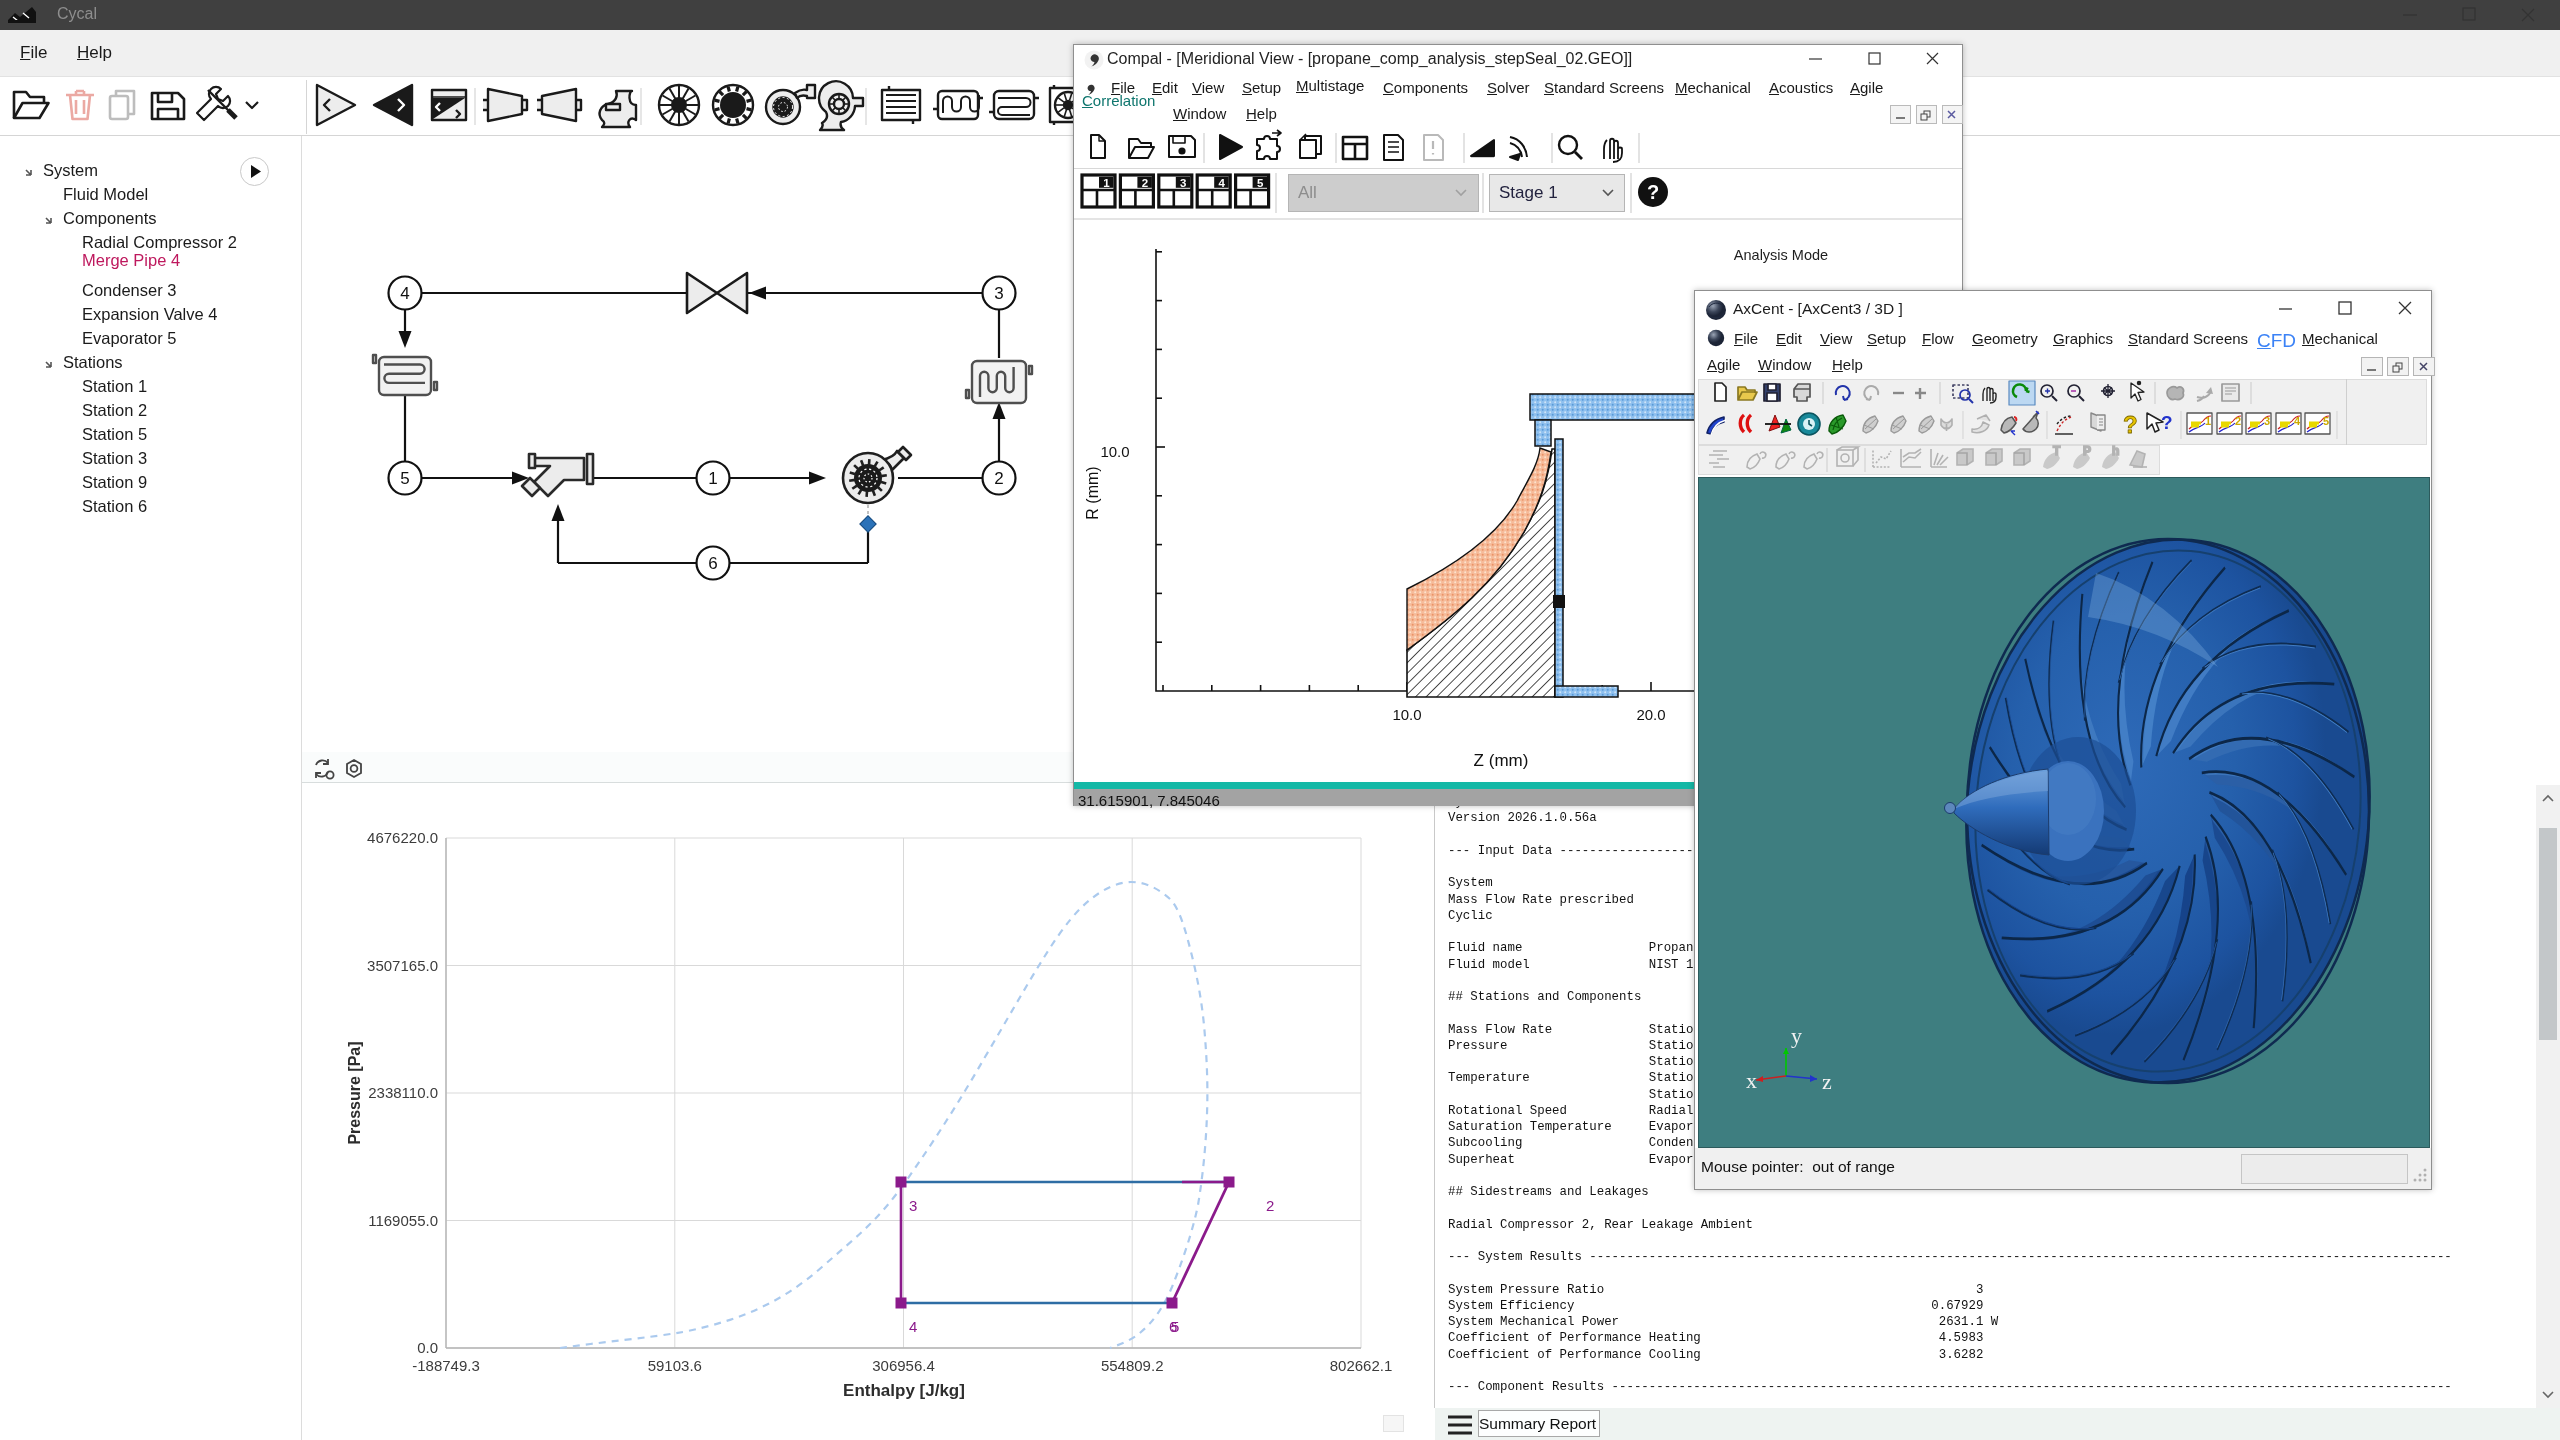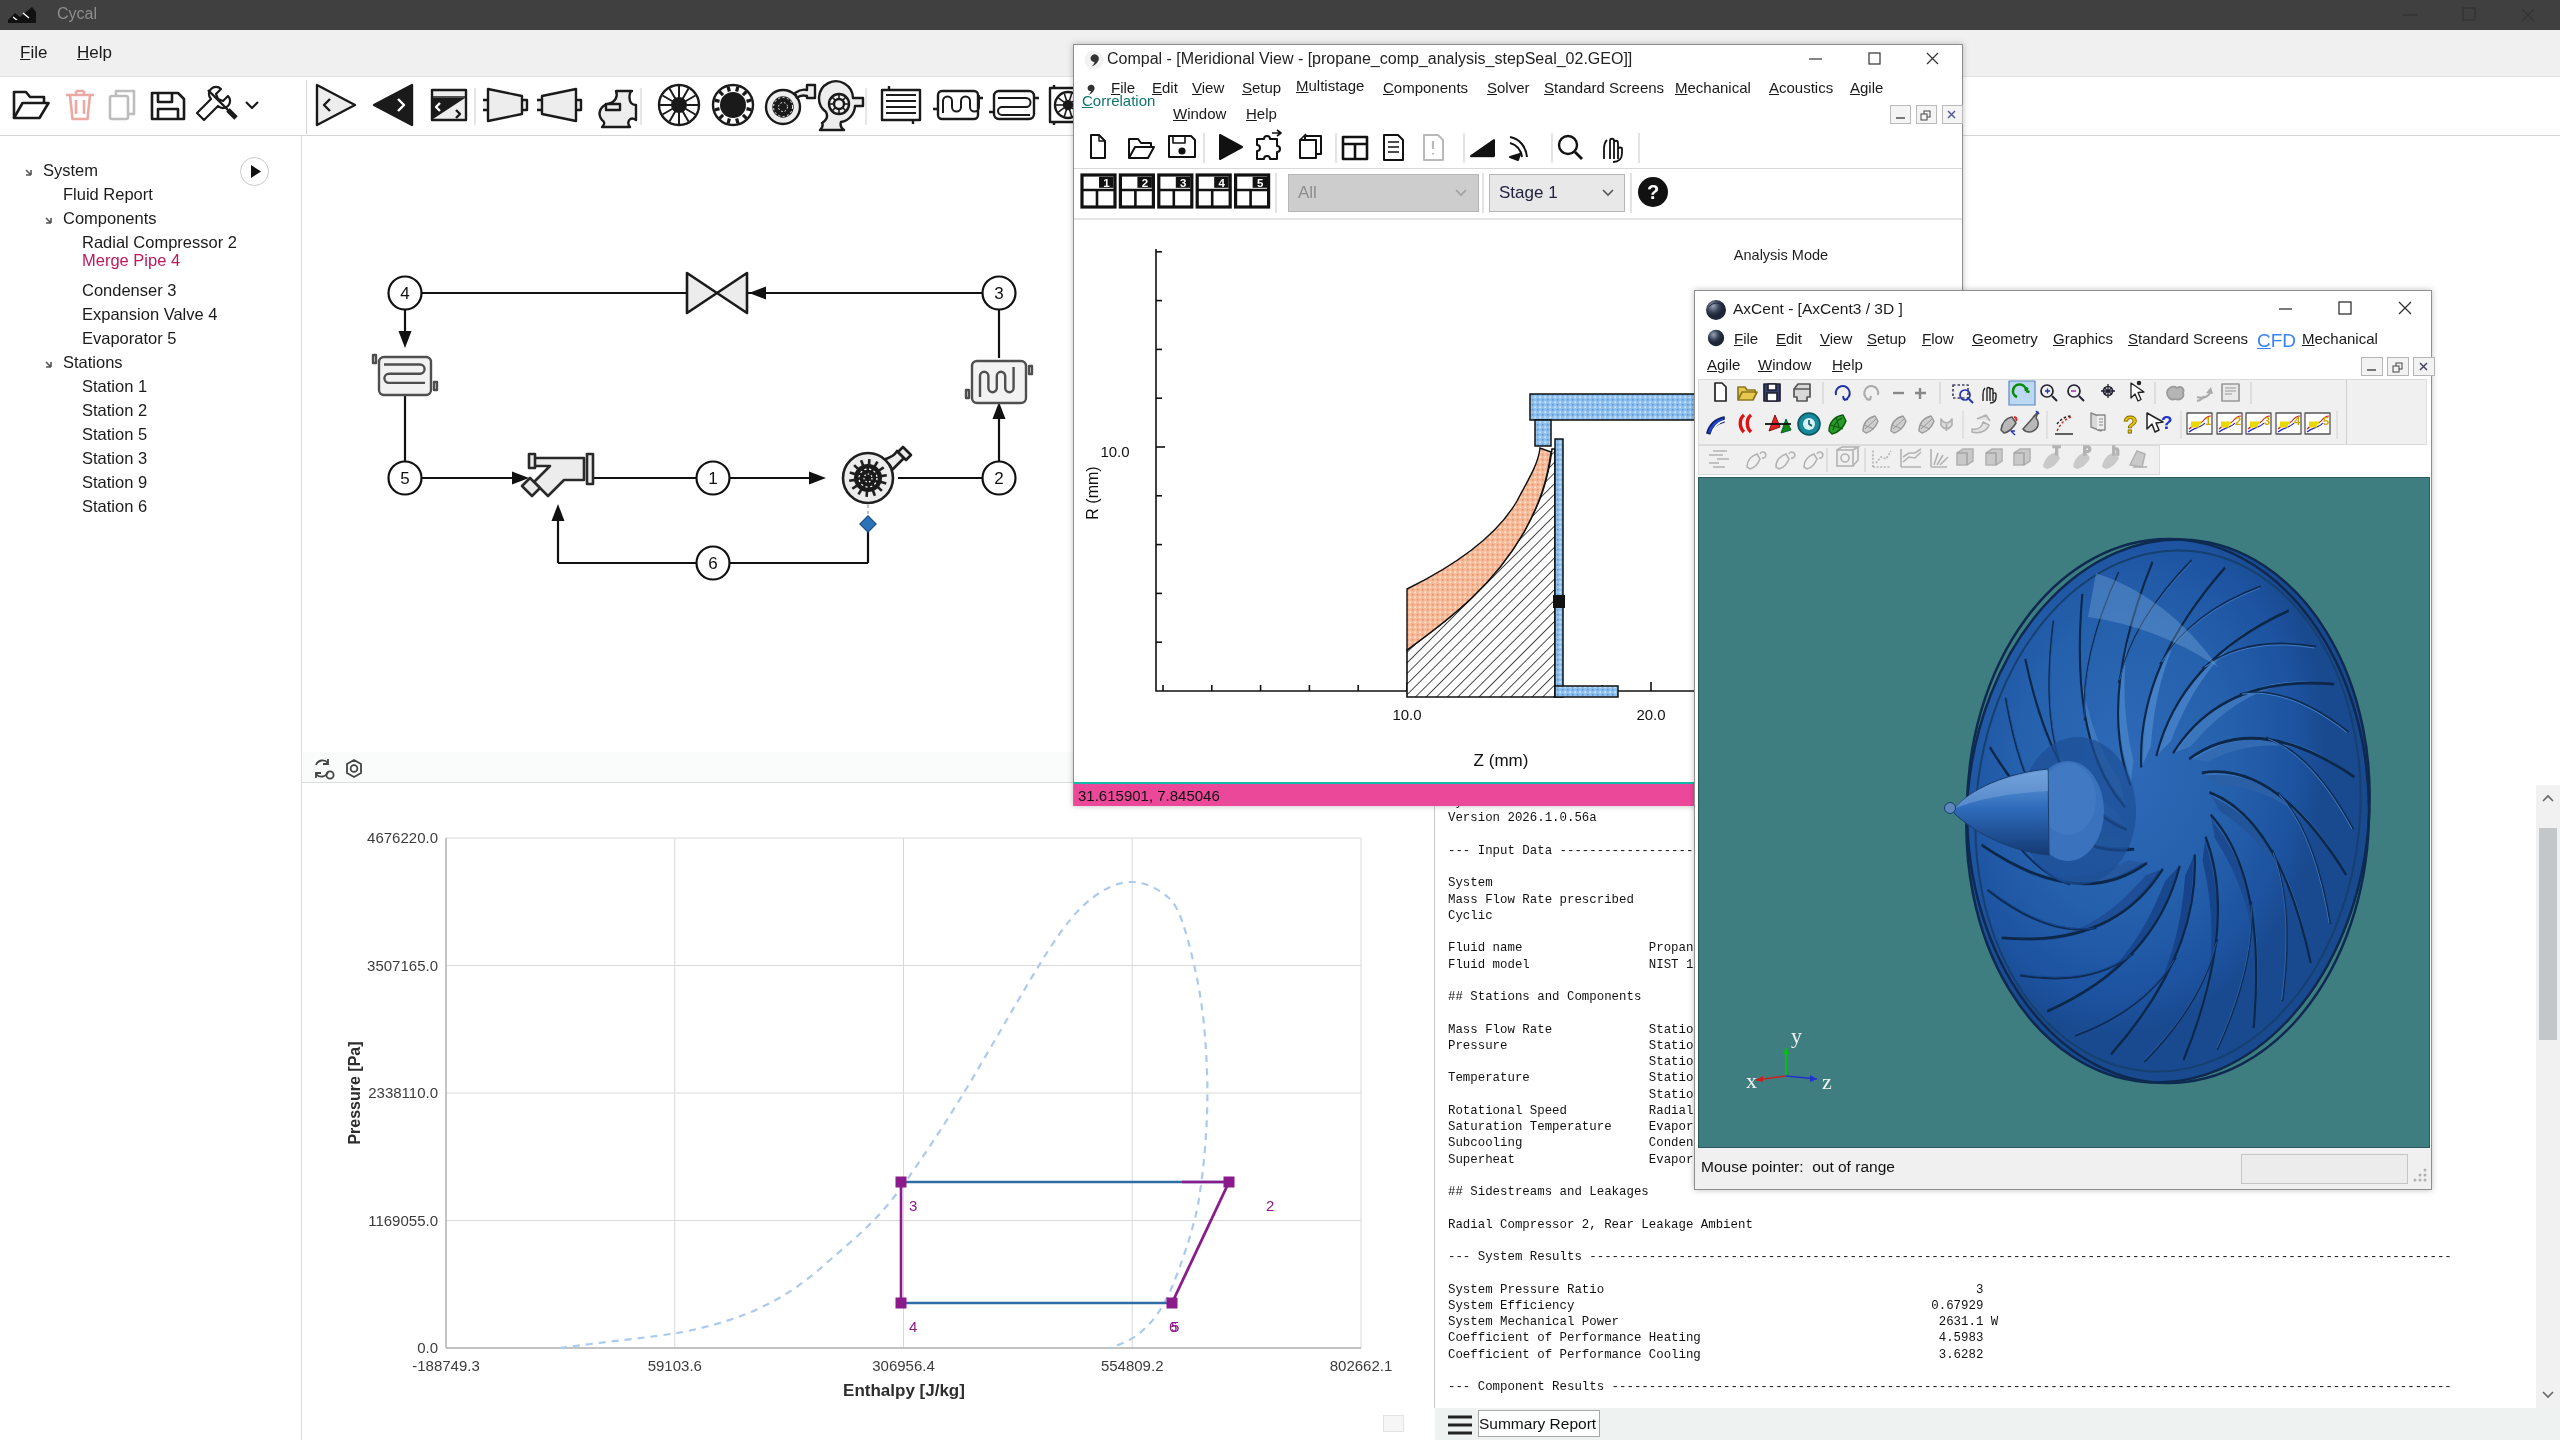--- a/index.html
+++ b/index.html
@@ -154,21 +154,21 @@
       <path d="M763.5450849718748 22.244717418524232 L765.7082039324994 15.587321804458156" stroke-width="1.6"></path>
       <path d="M766.0450849718748 24.061073738537633 L771.7082039324994 19.94657697249032" stroke-width="1.6"></path>
 <path d="M748 44 v3 M776 44 v3 M748 7 v3 M776 7 v3"></path>
     </g>
 </svg>
 <div class="abs" style="left:0;top:136px;width:302px;height:1304px;background:#fff;border-right:1px solid #dcdcdc"></div>
 <svg class="abs" style="left:22px;top:164px" width="16" height="16" viewBox="0 0 16 16">
     <path d="M4 6 l5 5 M9 11 v-5 M9 11 h-5" stroke="#555" stroke-width="1.6" fill="none"></path>
   </svg>
 <div class="abs" style="left:43px;top:161px;font-size:16.5px;color:#1b1b1b">System</div>
-<div class="abs" style="left:63px;top:185px;font-size:16.5px;color:#1b1b1b">Fluid Report</div>
+<div class="abs" style="left:63px;top:185px;font-size:16.5px;color:#1b1b1b">Fluid Model</div>
 <svg class="abs" style="left:42px;top:212px" width="16" height="16" viewBox="0 0 16 16">
     <path d="M4 6 l5 5 M9 11 v-5 M9 11 h-5" stroke="#555" stroke-width="1.6" fill="none"></path>
   </svg>
 <div class="abs" style="left:63px;top:209px;font-size:16.5px;color:#1b1b1b">Components</div>
 <div class="abs" style="left:82px;top:233px;font-size:16.5px;color:#1b1b1b">Radial Compressor 2</div>
 <div class="abs" style="left:82px;top:251px;font-size:16.5px;color:#be185d">Merge Pipe 4</div>
 <div class="abs" style="left:82px;top:281px;font-size:16.5px;color:#1b1b1b">Condenser 3</div>
 <div class="abs" style="left:82px;top:305px;font-size:16.5px;color:#1b1b1b">Expansion Valve 4</div>
 <div class="abs" style="left:82px;top:329px;font-size:16.5px;color:#1b1b1b">Evaporator 5</div>
 <svg class="abs" style="left:42px;top:356px" width="16" height="16" viewBox="0 0 16 16">
@@ -542,21 +542,21 @@
 <path d="M333 429 C380 395 420 363 450 311 C466 282 474 260 478 228 L481 228 L481 476 L333 476 Z" fill="url(#hatch)" stroke="#111" stroke-width="1.6"></path>
 <g stroke="#111" stroke-width="1.5">
 <rect x="456" y="173" width="290" height="26" fill="url(#blup)"></rect>
 <rect x="461" y="199" width="16" height="26" fill="url(#blup)"></rect>
 <rect x="481" y="218" width="8" height="258" fill="url(#blup)"></rect>
 <rect x="481" y="465" width="63" height="11" fill="url(#blup)"></rect>
 </g>
 <rect x="479" y="374" width="12" height="13" fill="#111"></rect>
 <path d="M333 368 C390 340 425 311 443 280 C452 262 464 245 466 227 L477 231 C473 260 466 282 450 311 C420 363 380 395 333 429 Z" fill="url(#orap)" stroke="#111" stroke-width="1.4"></path>
 </svg>
-<div class="abs" style="left:0;top:737px;width:888px;height:24px;background:#ec4899;border-top:2px solid #14b8a6">
+<div class="abs" style="left:0;top:737px;width:888px;height:24px;background:#a3a3a3;border-top:7px solid #14b8a6">
       <div class="abs" style="left:4px;top:3px;font-size:15px;color:#111">31.615901, 7.845046</div>
     </div>
 </div>
 <div class="win" style="left:1694px;top:290px;width:738px;height:900px">
 <svg class="abs" style="left:10px;top:8px" width="22" height="22" viewBox="0 0 22 22">
       <defs>
         <radialGradient id="sph" cx="35%" cy="30%">
           <stop offset="0%" stop-color="#9aa4b5"></stop>
           <stop offset="60%" stop-color="#3c465a"></stop>
           <stop offset="100%" stop-color="#1c2436"></stop>

